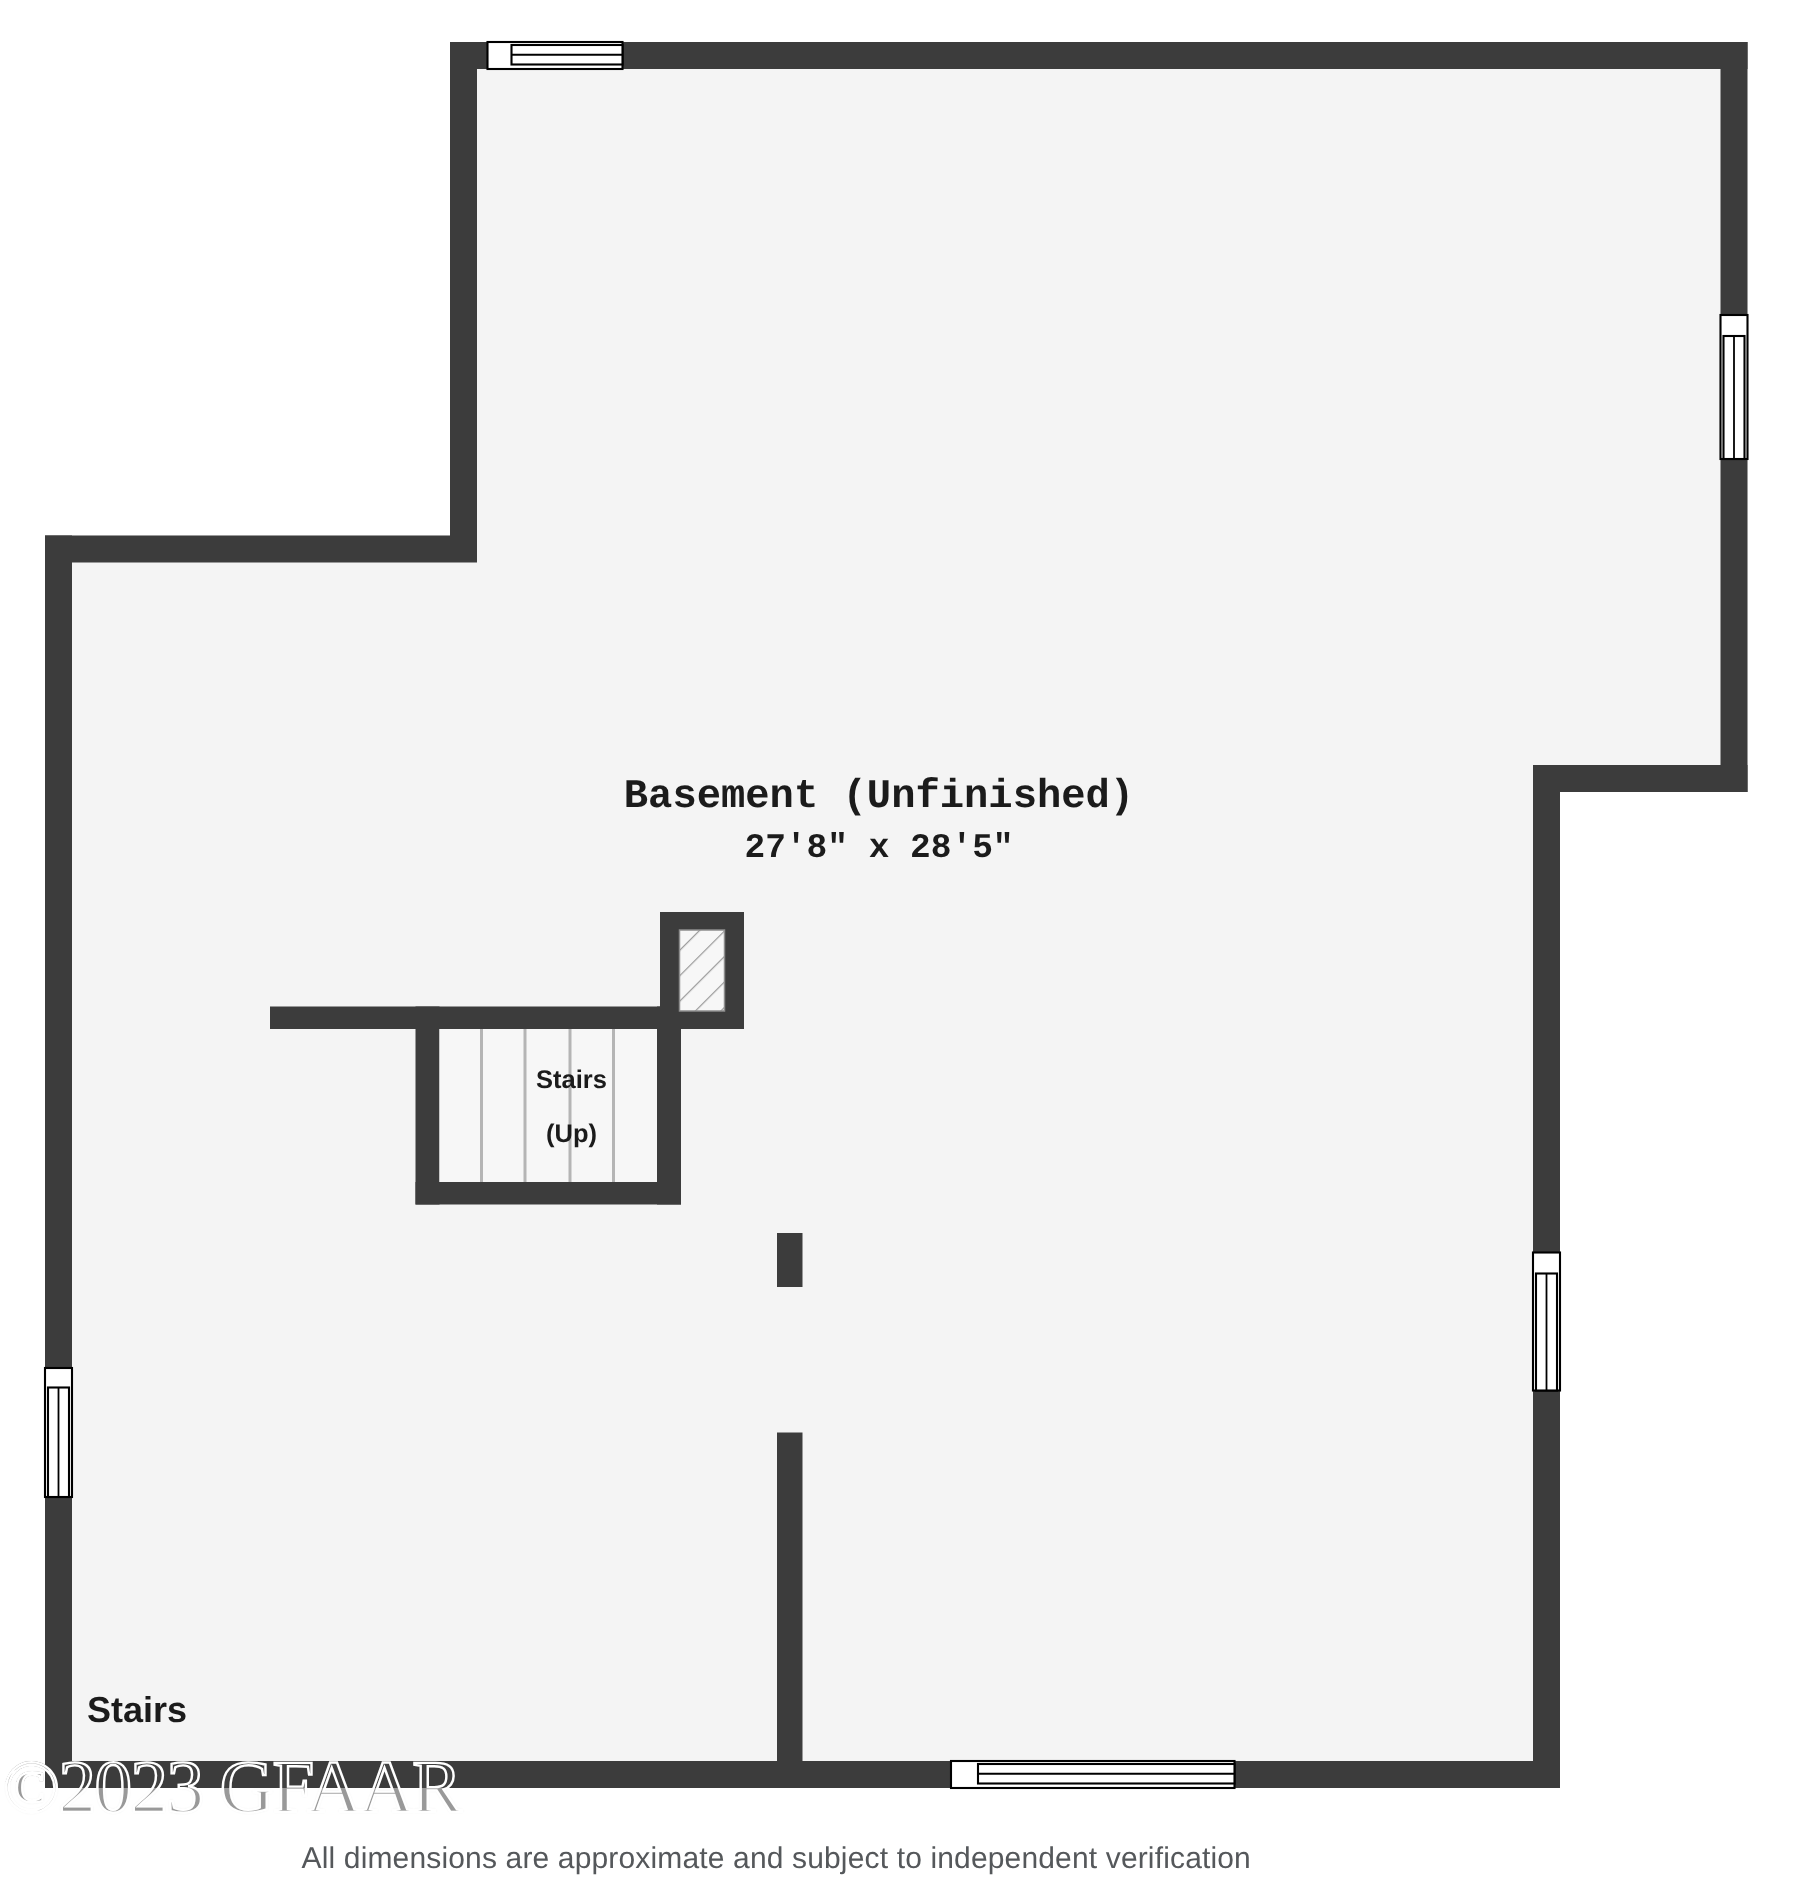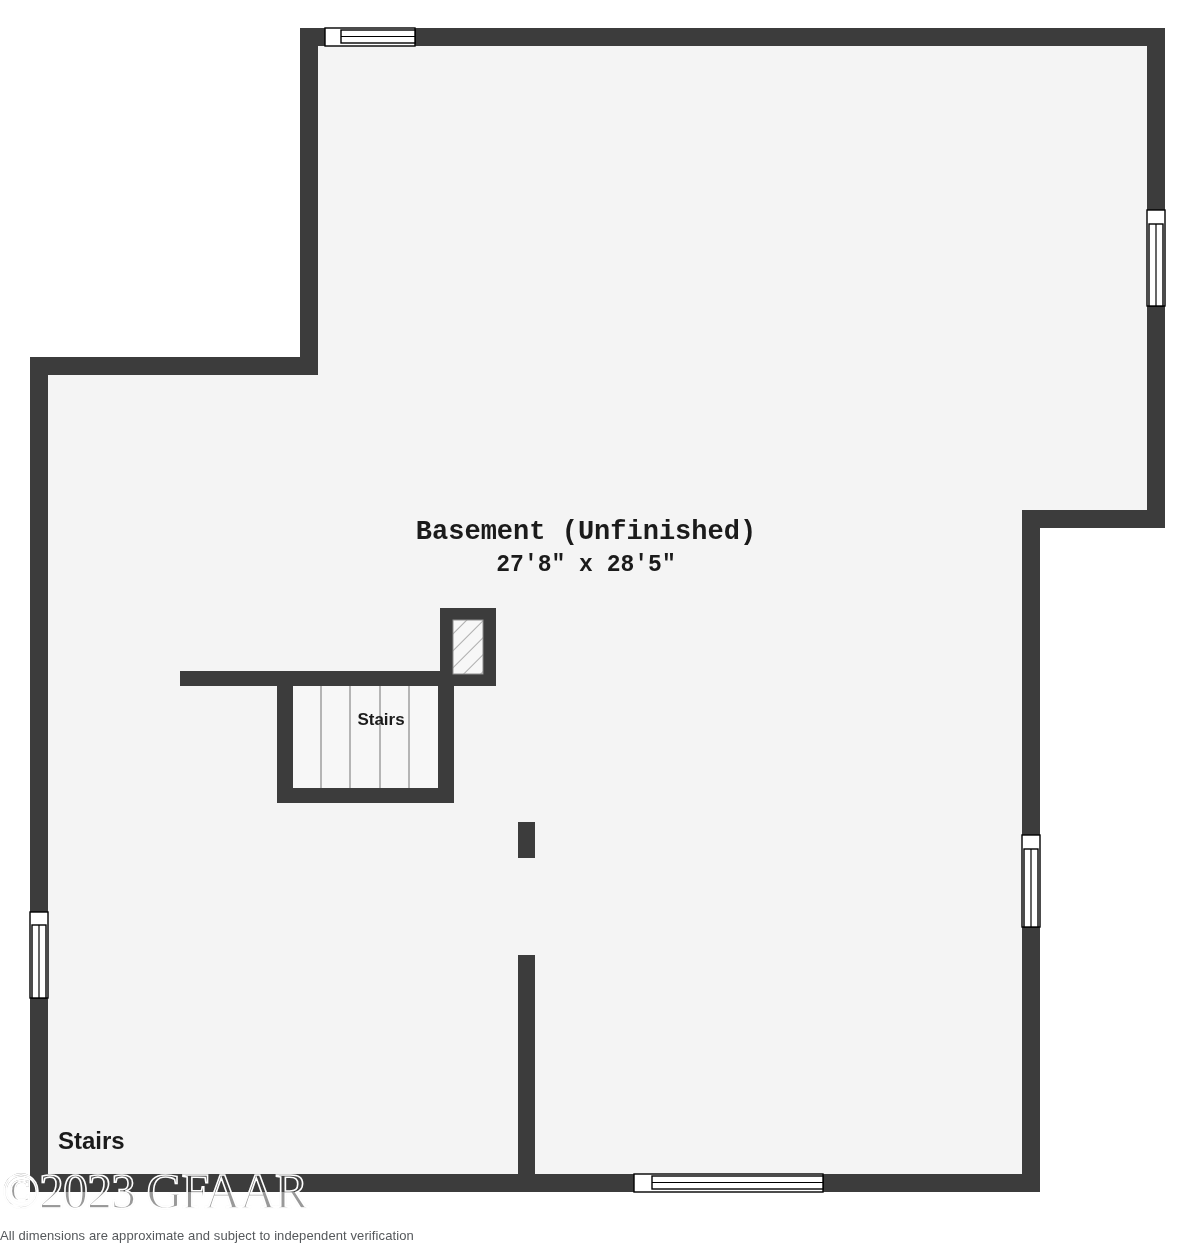--- a/index.html
+++ b/index.html
@@ -19,21 +19,22 @@
     left: 0;
     top: 0;
     width: 1195px;
     height: 1257px;
   }
   .footnote {
     position: absolute;
     left: 0;
     top: 1228px;
     width: 1035px;
-    font-size: 13px;
+    text-align: center;
+    font-size: 20px;
     color: #55585b;
     font-family: "Liberation Sans", sans-serif;
     letter-spacing: 0.1px;
   }
   .room-label {
     position: absolute;
     font-family: "Liberation Sans", sans-serif;
     font-weight: bold;
     color: #1b1b1b;
     white-space: nowrap;
@@ -200,20 +201,21 @@
   </g>
 </svg>
 
 <div class="room-label" id="label-basement">
   <span class="name">Basement (Unfinished)</span>
   <span class="dims">27'8" x 28'5"</span>
 </div>
 
 <div class="room-label" id="label-stairs">
   <span class="ln">Stairs</span>
+  <span class="ln">(Up)</span>
 </div>
 
 <div class="room-label" id="label-laundry">Stairs</div>
 
 <div class="watermark-dark">©2023 GFAAR</div>
 <div class="watermark">©2023 GFAAR</div>
 
 <div class="footnote">All dimensions are approximate and subject to independent verification</div>
 
 </body></html>

